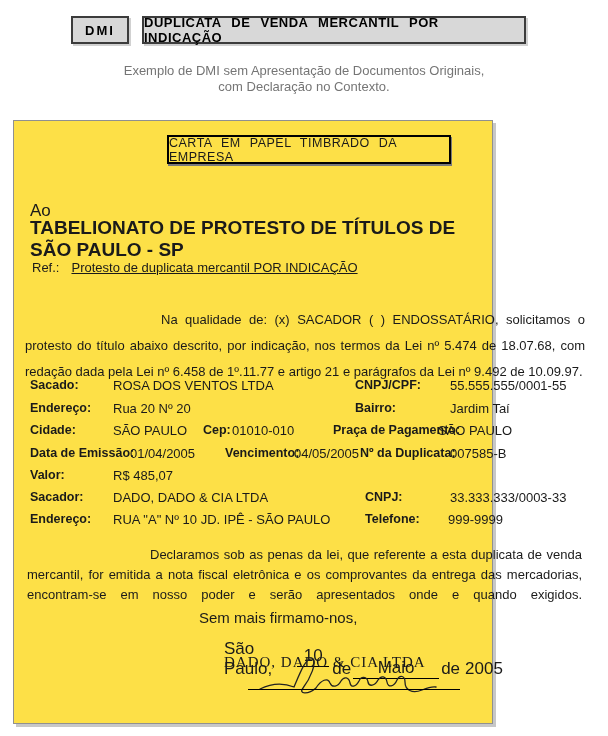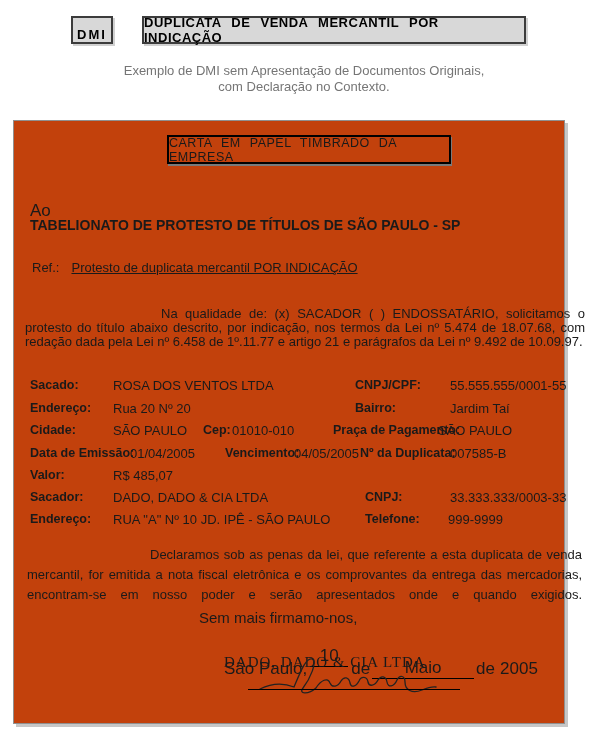--- a/index.html
+++ b/index.html
@@ -14,52 +14,52 @@
 
   
   .hdr-box {
     position: absolute; top: 16px; height: 28px;
     background: #d8d8d8;
     border: 2px solid #3c3c3c;
     box-shadow: 2px 2px 0 rgba(0,0,0,0.18);
     display: flex; align-items: center; justify-content: center;
     font-weight: bold; font-size: 13px; color: #000;
   }
-  .dmi-box { left: 71px; width: 42px; letter-spacing: 2px; align-items: flex-end; }
+  .dmi-box { left: 71px; width: 58px; letter-spacing: 2px; }
   .title-box { left: 142px; width: 384px; letter-spacing: 0.5px; word-spacing: 6px; }
 
   .subtitle {
     position: absolute; top: 63px; left: 0; width: 608px;
     text-align: center; color: #757575; font-size: 13px; line-height: 16px;
   }
 
   
   .letter {
-    position: absolute; left: 13px; top: 120px; width: 552px; height: 604px;
-    background: #c2410c;
+    position: absolute; left: 13px; top: 120px; width: 480px; height: 604px;
+    background: #fde047;
     border: 1px solid #909090;
     box-shadow: 3px 3px 0 rgba(0,0,0,0.22);
   }
   .carta-box {
     position: absolute; left: 153px; top: 14px; width: 284px; height: 29px;
     border: 2px solid #000;
     box-shadow: 1px 2px 0 #7a7a7a;
     display: flex; align-items: center; justify-content: center;
     font-size: 12.5px; color: #1a1a1a;
     word-spacing: 5px; letter-spacing: 0.5px;
   }
   .ao        { left: 16px; top: 80px;  font-size: 17px; }
-  .addressee { left: 16px; top: 96px;  font-size: 14px; font-weight: bold; }
+  .addressee { left: 16px; top: 96px;  font-size: 19px; font-weight: bold; }
   .ref-line  { left: 18px; top: 139px; font-size: 13px; }
   .ref-label { margin-right: 12px; }
   .ref-text  { text-decoration: underline; }
 
   .intro {
     position: absolute; left: 11px; top: 186px; width: 560px;
-    font-size: 13px; line-height: 14px;
+    font-size: 13px; line-height: 26px;
     text-align: justify; text-indent: 136px;
   }
 
   
   .fl { position: absolute; font-weight: bold; font-size: 12.5px; white-space: nowrap; }
   .fv { position: absolute; font-size: 13px; white-space: nowrap; }
   .r1 { top: 257px; } .r2 { top: 280px; } .r3 { top: 302px; }
   .r4 { top: 325px; } .r5 { top: 347px; } .r6 { top: 369px; } .r7 { top: 391px; }
   .c-lab1  { left: 16px; }  .c-val1  { left: 99px; }
   .c-lab2  { left: 341px; } .c-val2  { left: 436px; }

